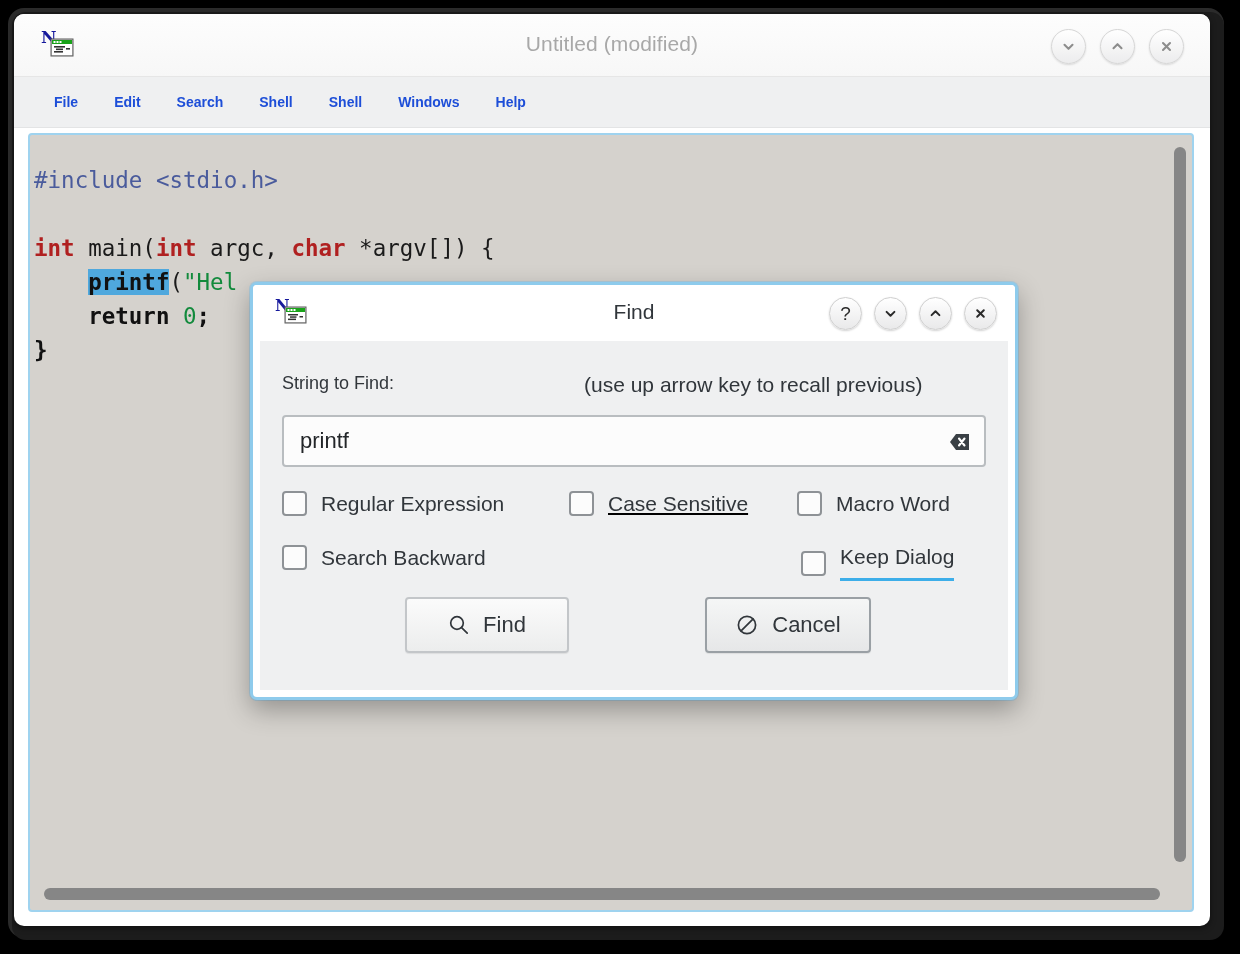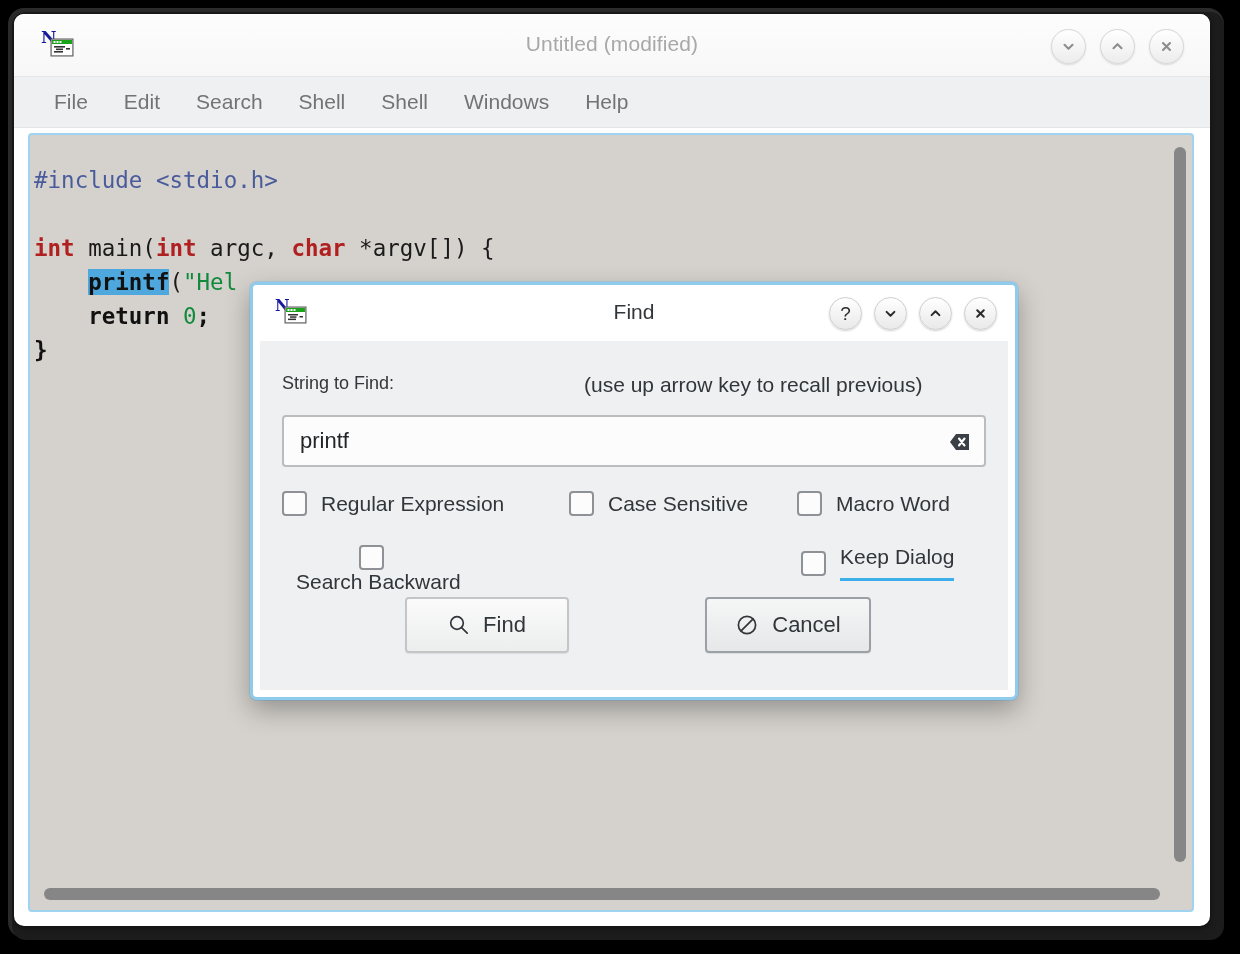--- a/index.html
+++ b/index.html
@@ -90,26 +90,27 @@
   #menubar {
     position: relative;
     height: 50px;
     background: #eff0f1;
     border-bottom: 1px solid #e3e4e5;
     display: flex;
     align-items: center;
     padding-left: 22px;
   }
   .menu-item {
-    font-size: 21px;
-    color: #737373;
+    font-size: 14px;
+    color: #1d4ed8;
     padding: 4px 18px;
     cursor: pointer;
     border-radius: 3px;
     white-space: nowrap;
+    font-weight: bold;
   }
 
   
   #editor-wrap {
     position: absolute;
     left: 14px; top: 119px;
     width: 1166px; height: 779px;
     border: 2px solid #9fd3ef;
     border-radius: 4px;
     background: #d5d2cd;
@@ -429,30 +430,30 @@
               <path d="M8 12 L14 4 L27 4 L27 20 L14 20 Z" fill="#3a4045"></path>
               <path d="M17 8.5 L22.5 15.5 M22.5 8.5 L17 15.5" stroke="#ffffff" stroke-width="2.1" stroke-linecap="round" fill="none"></path>
             </svg>
           </div>
         </div>
 
         <div class="cbrow" style="left:22px; top:150px;">
           <div class="cbox"></div>
           <div class="cblabel">Regular Expression</div>
         </div>
-        <div class="cbrow" style="left:309px; top:150px;">
+        <div class="cbrow" style="left:309px; top:150px;text-decoration:underline;">
           <div class="cbox"></div>
           <div class="cblabel">Case Sensitive</div>
         </div>
         <div class="cbrow" style="left:537px; top:150px;">
           <div class="cbox"></div>
           <div class="cblabel">Macro Word</div>
         </div>
 
-        <div class="cbrow" style="left:22px; top:204px;flex-direction:column;">
+        <div class="cbrow" style="left:22px; top:204px;">
           <div class="cbox"></div>
           <div class="cblabel">Search Backward</div>
         </div>
         <div class="cbrow" style="left:541px; top:204px;">
           <div class="cbox"></div>
           <div class="cblabel focus-underline">Keep Dialog</div>
         </div>
 
         <div class="dbtn" style="left:145px; top:256px; width:164px;">
           <svg width="22" height="22" viewBox="0 0 22 22">

